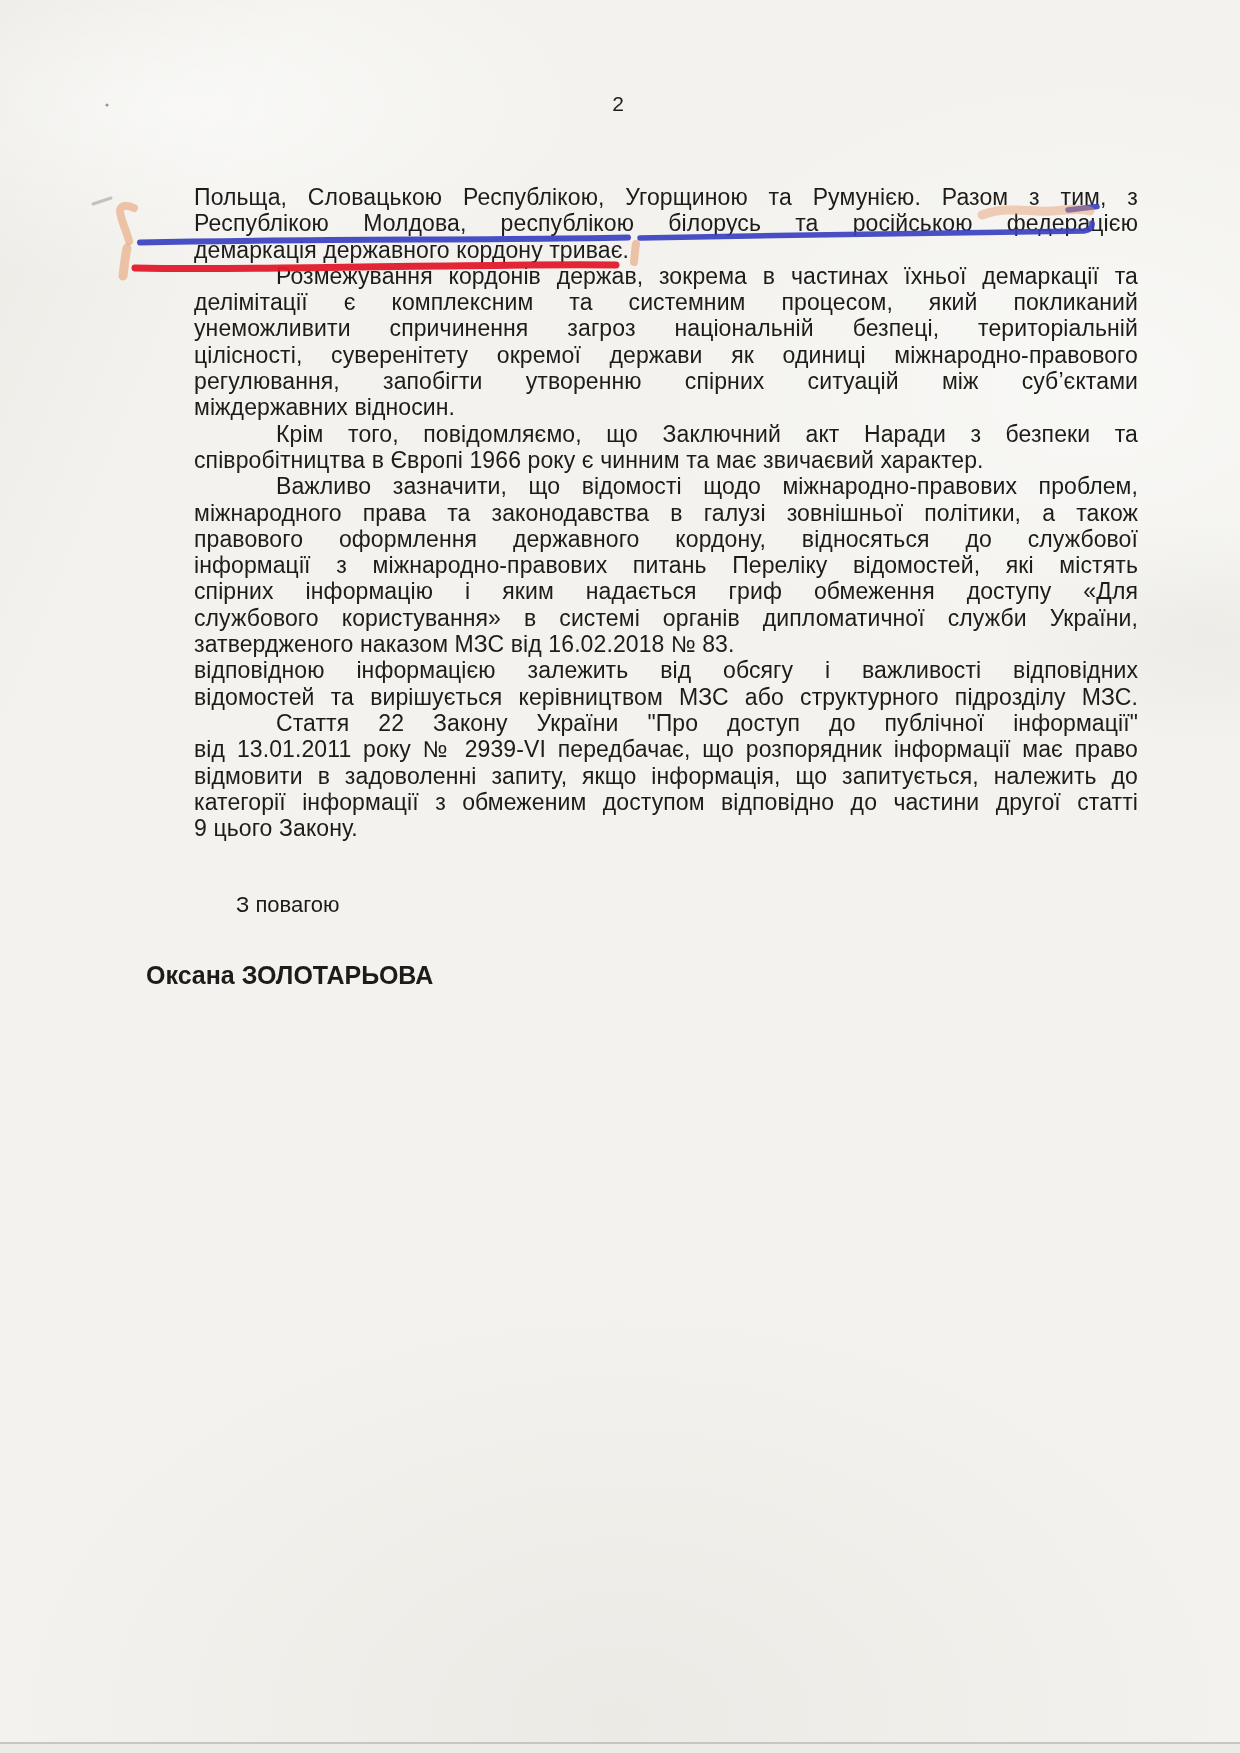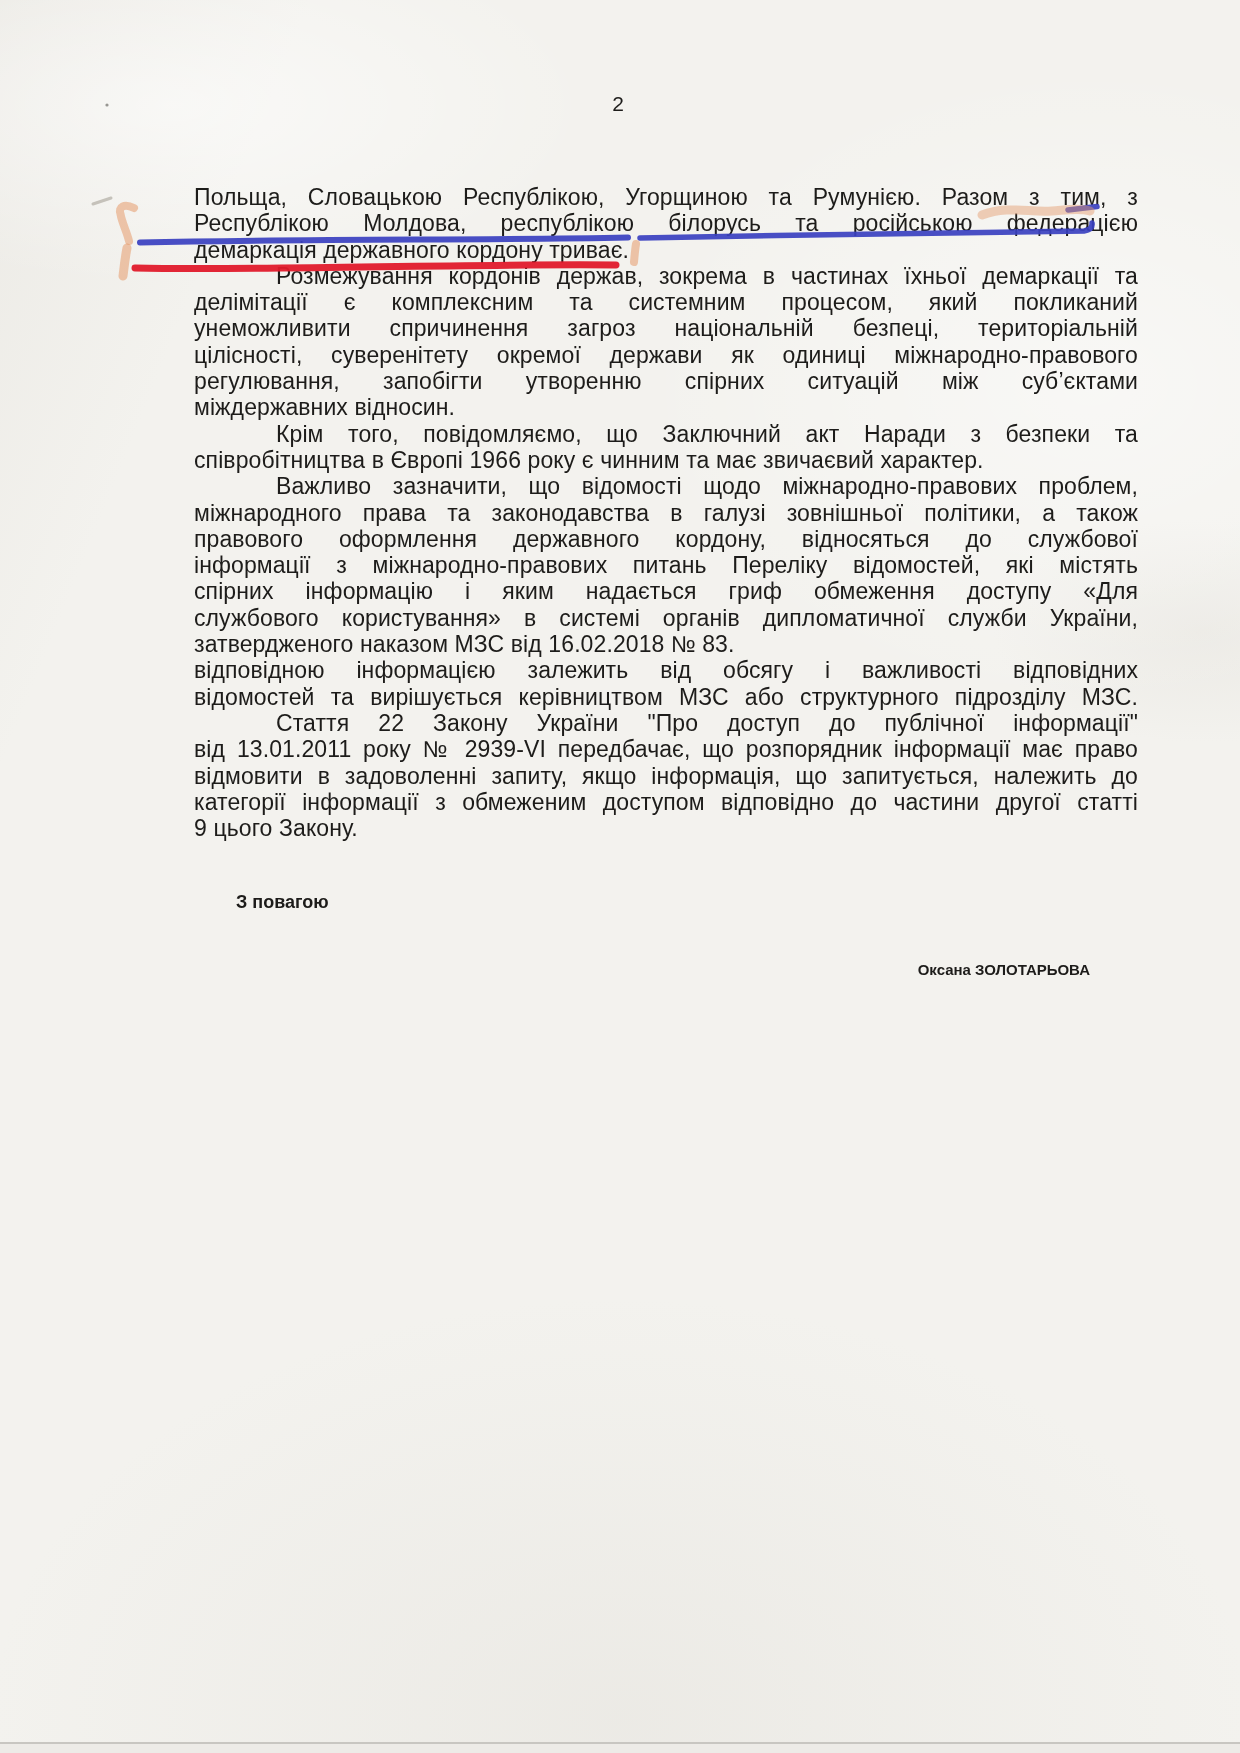--- a/index.html
+++ b/index.html
@@ -34,29 +34,29 @@
     font-size:23px;line-height:26.3px;
     letter-spacing:.1px;
     margin-left:48px;
   }
   .ln{min-height:26.3px;white-space:normal;}
   .ln.j{text-align:justify;text-align-last:justify;}
   .ln.l{text-align:left;text-align-last:left;}
   .ln.in{text-indent:82px;}
   .salutation{
     position:absolute;left:236px;top:892px;
-    font-size:18px;font-weight:700;
+    font-size:22px;font-weight:400;
   }
   .sig-title{
     position:absolute;left:150px;top:944px;
     font-size:23px;font-weight:700;line-height:28px;
   }
   .sig-name{
     position:absolute;left:146px;top:961px;width:944px;
-    text-align:right;font-size:15px;font-weight:700;
+    text-align:left;font-size:25px;font-weight:700;
   }
   .annotation-layer{
     position:absolute;left:0;top:0;width:1240px;height:1753px;
     pointer-events:none;
   }
   .page-bottom-edge{
     position:absolute;left:0;top:1742px;width:1240px;height:2px;
     background:#c8c6c1;
   }
   .page-bottom-strip{

